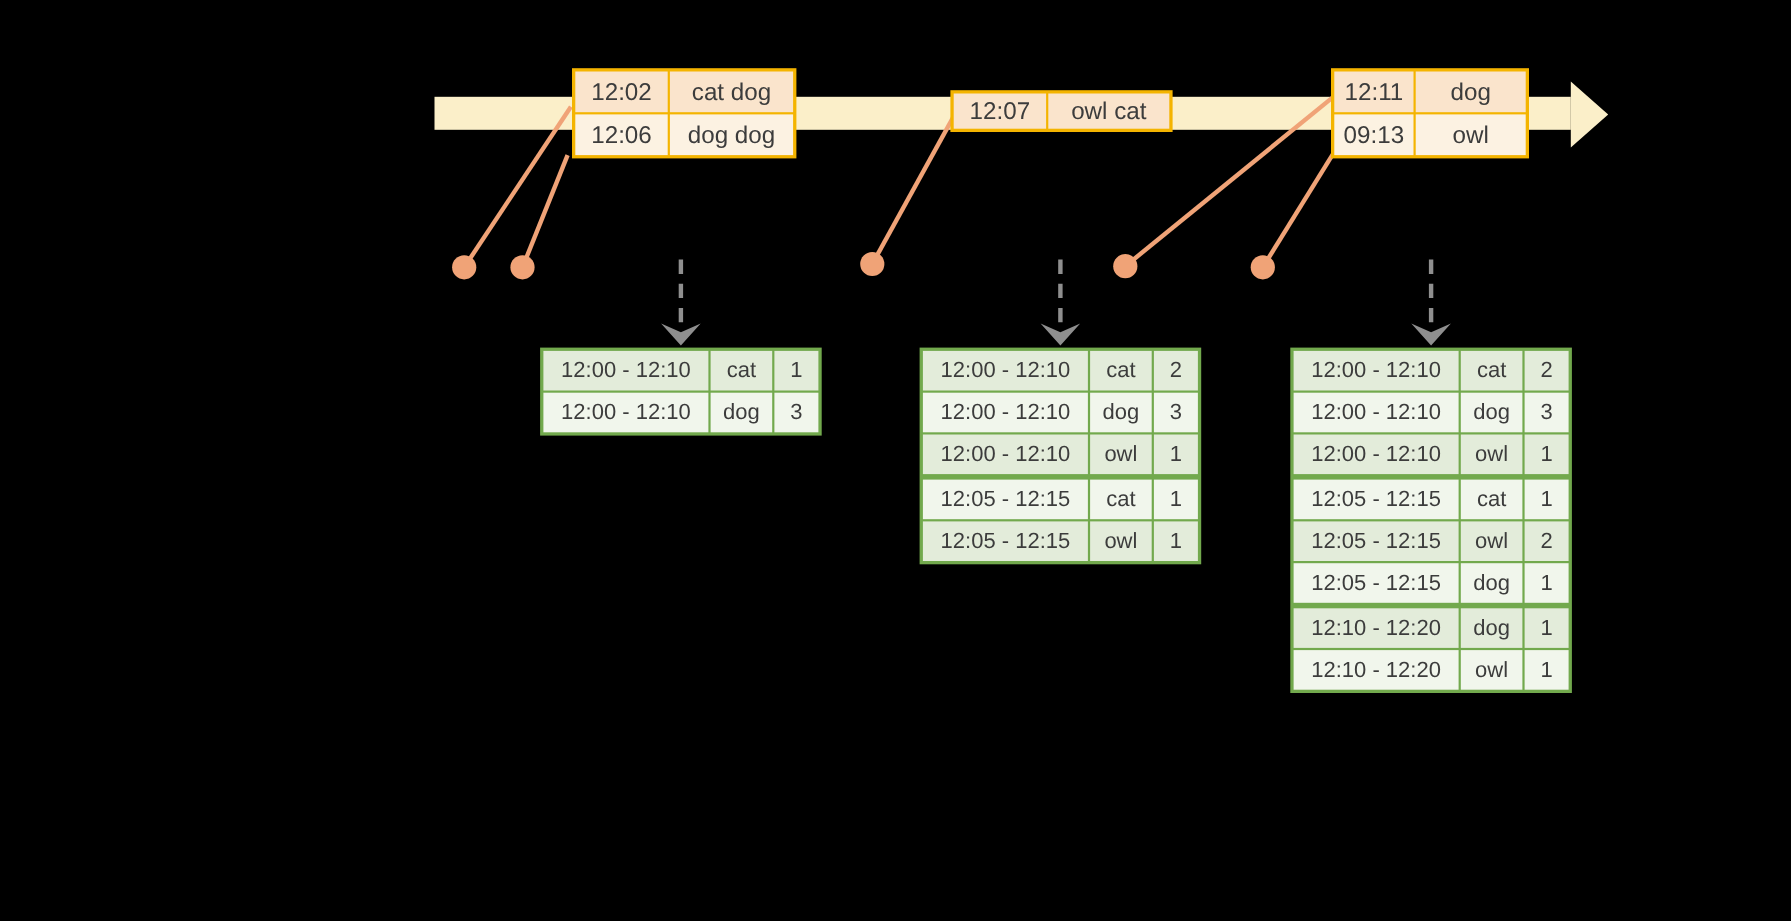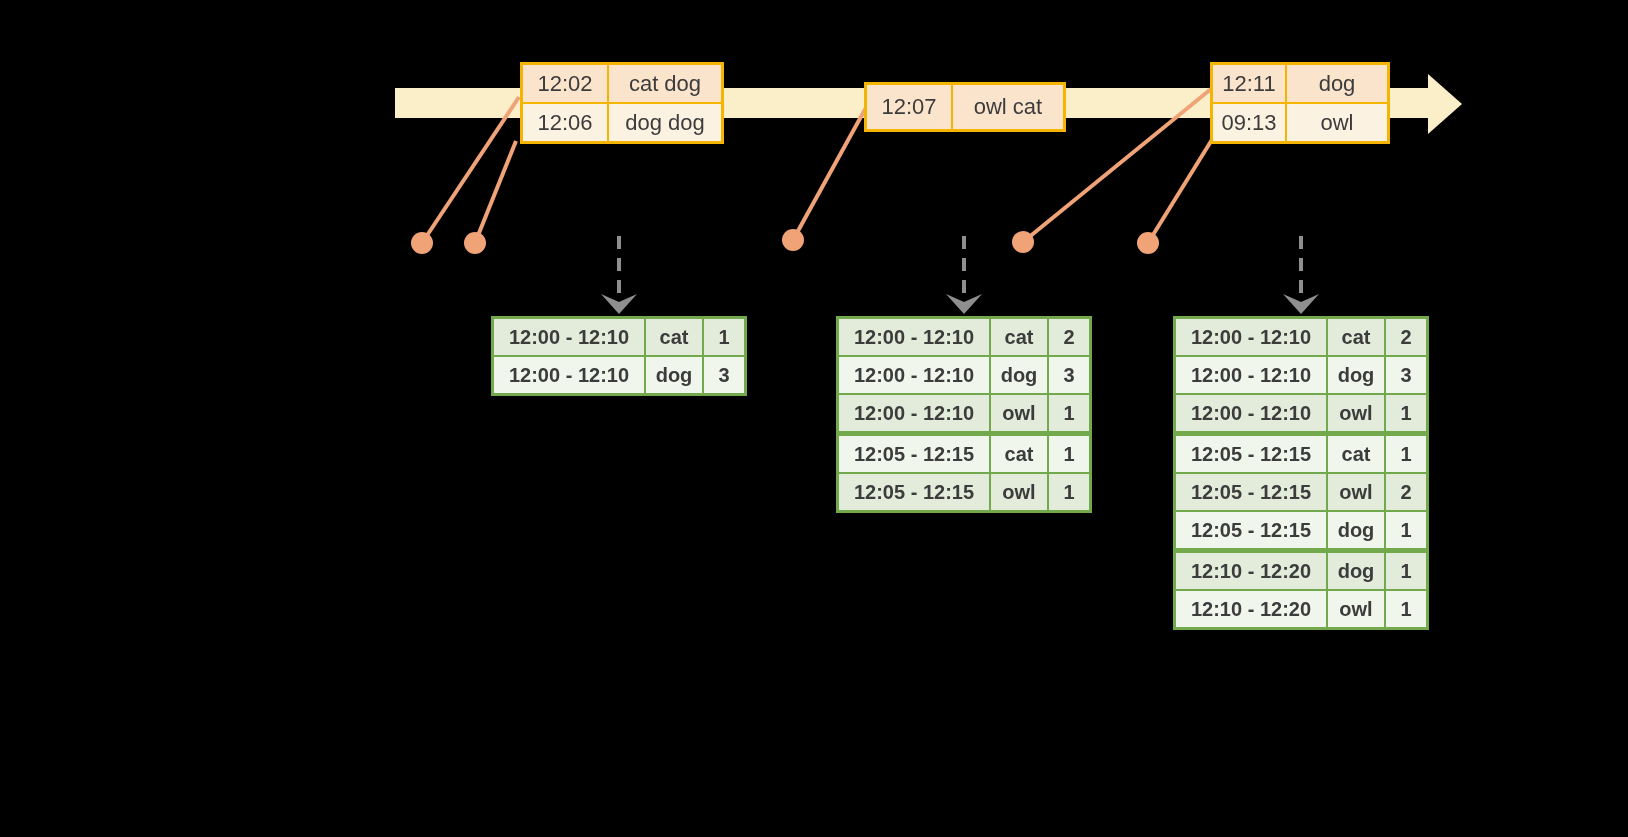--- a/index.html
+++ b/index.html
@@ -19,21 +19,21 @@
     background:var(--event-border,#F4B400);
     padding:3px;
     display:flex;flex-direction:column;gap:2px;
     box-sizing:border-box;
   }
   .erow{display:grid;gap:2px;}
   .et1{left:520px;top:62px;}
   .et2{left:864px;top:82px;}
   .et3{left:1210px;top:62px;}
   .et1 .erow{grid-template-columns:84px 112px;height:37px;}
-  .et2 .erow{grid-template-columns:84px 110px;height:44px;}
+  .et2 .erow{grid-template-columns:84px 110px;height:32px;}
   .et3 .erow{grid-template-columns:72px 100px;height:37px;}
 
   .cell{
     display:flex;align-items:center;justify-content:center;
     color:var(--text,#3C3C3C);
     white-space:nowrap;
   }
   .etable .cell{background:var(--event-row-even,#FCF2E2);font-size:22px;}
   .erow.odd .cell{background:var(--event-row-odd,#FAE4CC);}
 
@@ -41,21 +41,21 @@
   .gtable{
     position:absolute;
     background:var(--result-border,#72A94D);
     padding:3px;
     display:flex;flex-direction:column;
     box-sizing:border-box;
   }
   .g1{left:491px;top:316px;}
   .g2{left:836px;top:316px;}
   .g3{left:1173px;top:316px;}
-  .grow{display:grid;grid-template-columns:150px 56px 40px;gap:2px;height:36px;font-weight:bold;}
+  .grow{display:grid;grid-template-columns:150px 56px 40px;gap:2px;height:36px;}
   .grow + .grow{margin-top:2px;}
   .grow.group-gap{margin-top:5px;}
   .gtable .cell{font-size:20px;}
   .grow.odd  .cell{background:var(--result-row-odd,#E3ECDA);}
   .grow.even .cell{background:var(--result-row-even,#F1F6EC);}
 </style>
 </head>
 <body>
 
 <div class="canvas">

